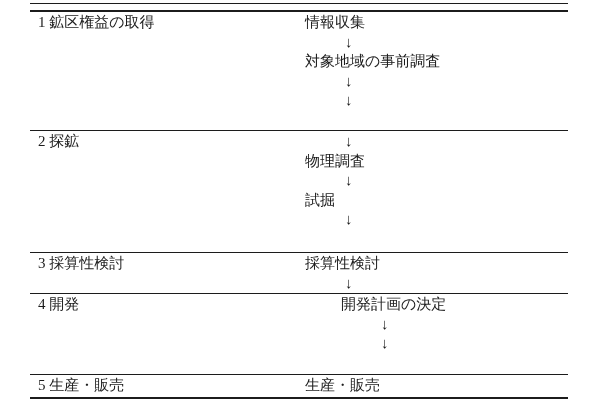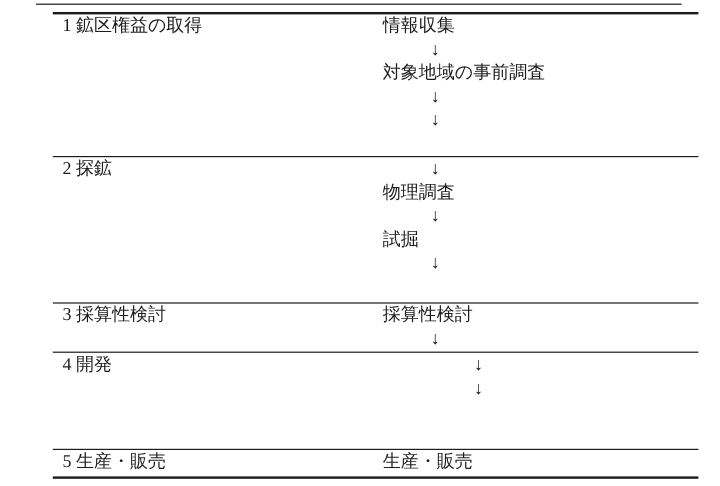--- a/index.html
+++ b/index.html
@@ -19,21 +19,21 @@
   .top-outer-rule {
     position: absolute;
     left: 30px;
     top: 3px;
     width: 538px;
     height: 1px;
     background: #1c1c1c;
   }
   .process-table {
     position: absolute;
-    left: 44px;
+    left: 30px;
     top: 10px;
     width: 538px;
     border-top: 2px solid #1c1c1c;
     border-bottom: 2px solid #1c1c1c;
   }
   .row {
     display: flex;
     box-sizing: border-box;
     border-bottom: 1px solid #1c1c1c;
   }
@@ -102,20 +102,21 @@
       <div class="cell-stage">3 採算性検討</div>
       <div class="cell-steps">
           <div class="step">採算性検討</div>
           <div class="arrow">↓</div>
         </div>
     </div>
 
     <div class="row row-3">
       <div class="cell-stage">4 開発</div>
       <div class="cell-steps">
+          <div class="step">開発計画の決定</div>
           <div class="arrow">↓</div>
           <div class="arrow">↓</div>
         </div>
     </div>
 
     <div class="row row-4">
       <div class="cell-stage">5 生産・販売</div>
       <div class="cell-steps">
           <div class="step">生産・販売</div>
         </div>

